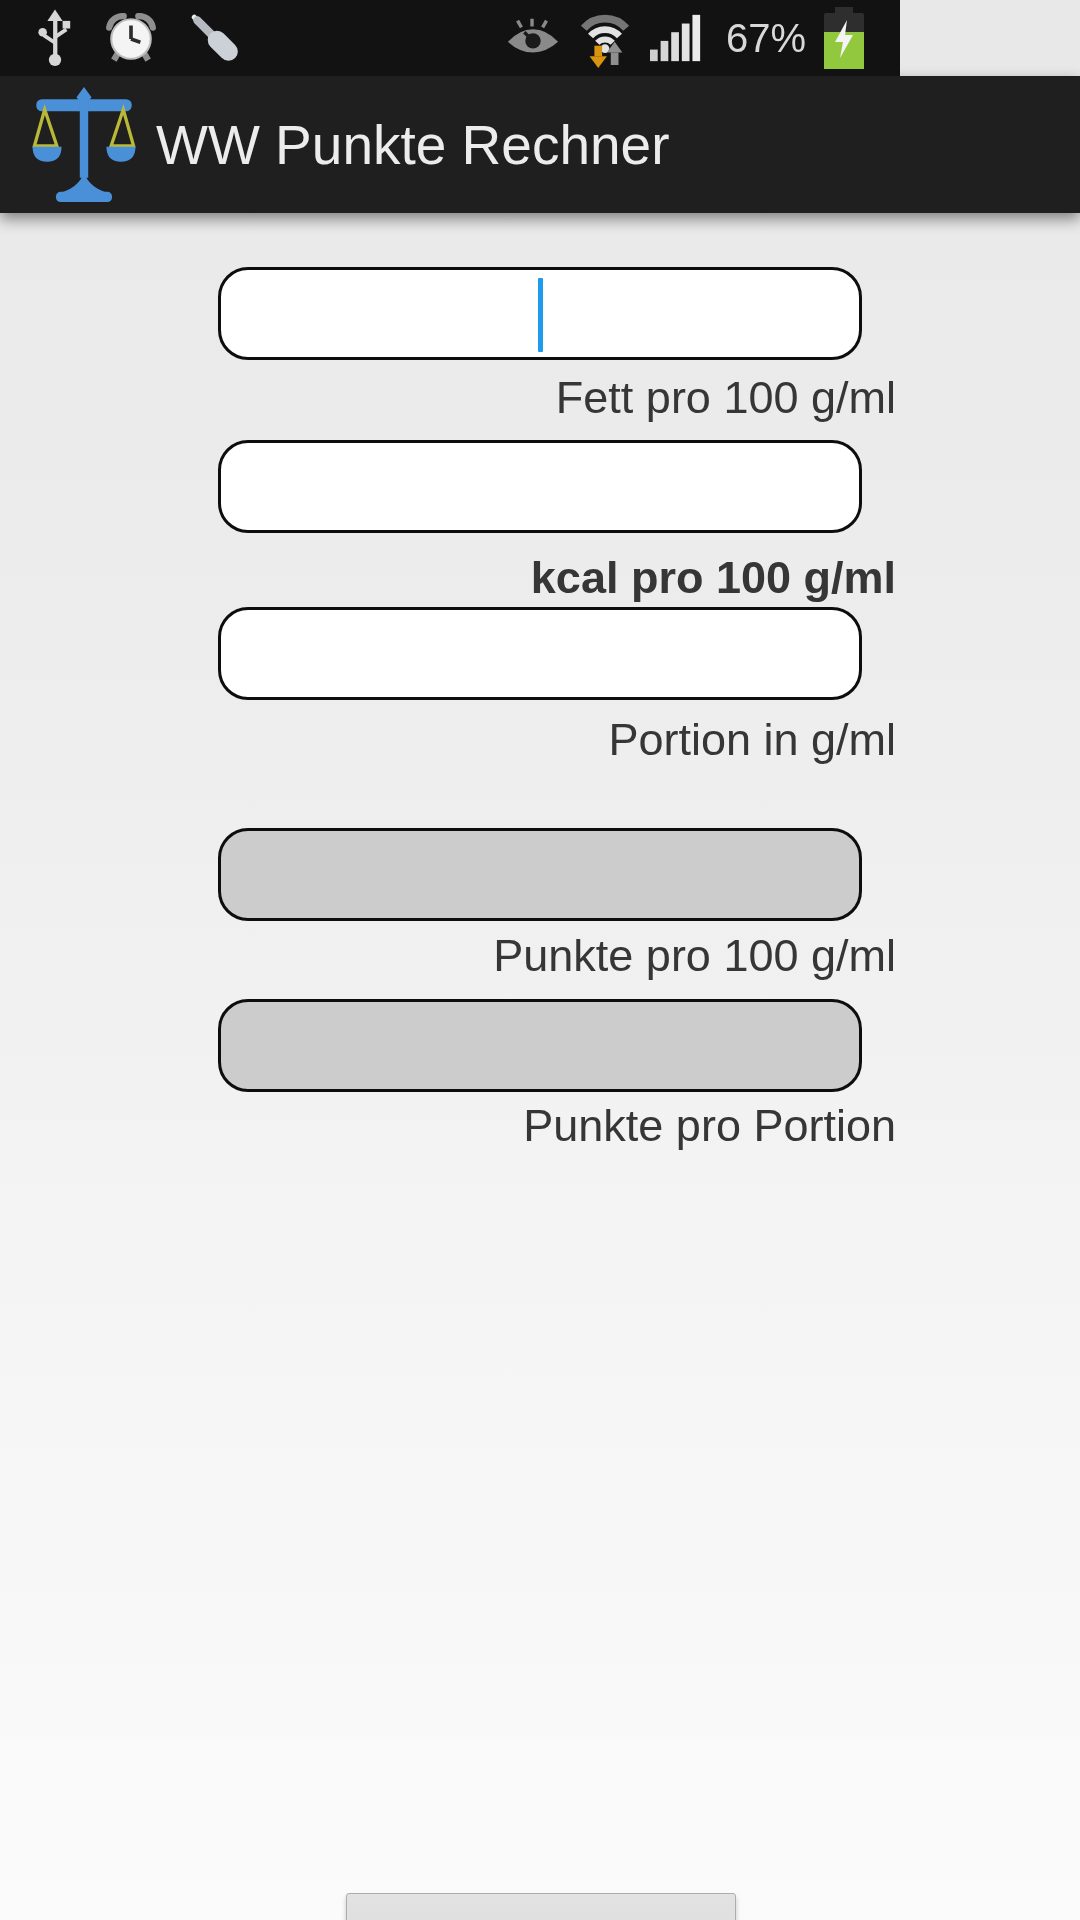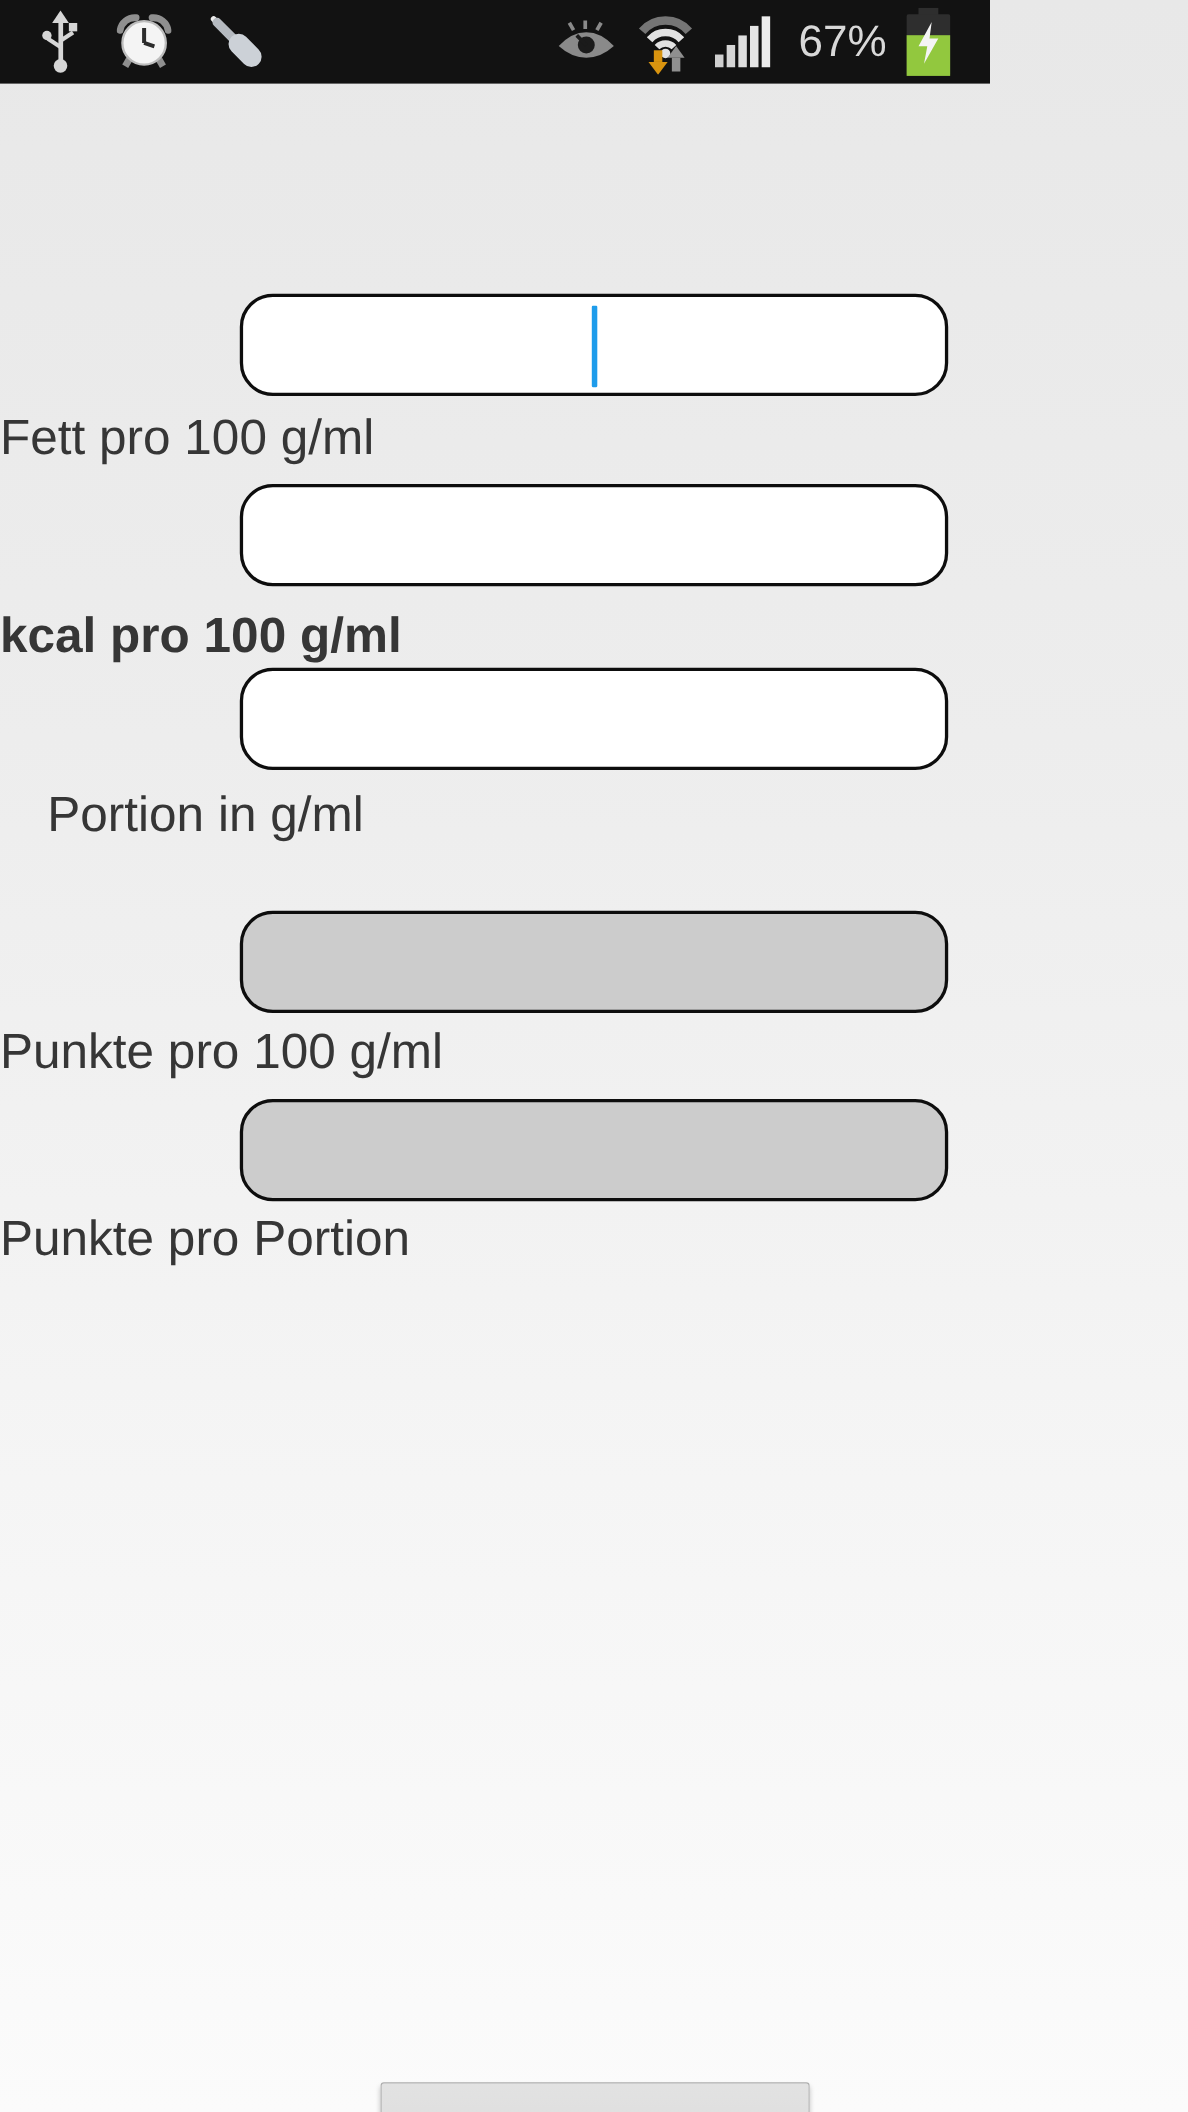--- a/index.html
+++ b/index.html
@@ -34,21 +34,21 @@
     background:#ffffff;font-size:46px;text-align:center;color:#222;
     outline:none;padding:0 30px;
   }
   .field.readonly{background:#cccccc;}
   .input-wrap{position:absolute;left:0;top:0;width:1080px;height:0;}
   .caret{
     position:absolute;left:538px;width:5px;height:74px;
     background:#1e9ceb;border-radius:1px;
   }
   .field-label{
-    position:absolute;left:0;width:896px;text-align:left;
+    position:absolute;left:0;width:896px;text-align:right;
     font-size:45px;color:#363636;line-height:56px;
   }
   .clear-btn{
     position:absolute;left:346px;top:1680px;width:390px;height:117px;
     background:linear-gradient(180deg,#e2e2e2 0%,#d8d8d8 100%);
     border:1px solid #adadad;border-radius:3px;
     box-shadow:0 4px 5px rgba(0,0,0,0.22);
     font-family:"Liberation Sans","DejaVu Sans",sans-serif;
     font-size:52px;color:#000;cursor:pointer;
   }
@@ -128,37 +128,53 @@
         <svg width="40" height="62" viewBox="0 0 40 62">
           <rect x="11" y="0" width="18" height="8" fill="#2e2e2e"></rect>
           <rect x="0" y="6" width="40" height="56" rx="2" fill="#2e2e2e"></rect>
           <rect x="0" y="25" width="40" height="37" fill="#92c83e"></rect>
           <polygon points="23,13 11,35 19,35 16,51 29,28 21,28" fill="#f4f4f4"></polygon>
         </svg>
       </span>
     </div>
   </div>
 
+  <div class="title-bar">
+    <span class="app-icon">
+      <svg width="104" height="116" viewBox="0 0 110 124">
+        <polygon points="55,0 63,11 55,22 47,11" fill="#4a90d8"></polygon>
+        <rect x="4" y="13" width="102" height="13" rx="6" fill="#4a90d8"></rect>
+        <rect x="50.5" y="13" width="9" height="84" fill="#4a90d8"></rect>
+        <path d="M55,90 C52,104 40,110 27,114 L83,114 C70,110 58,104 55,90 Z" fill="#4a90d8"></path>
+        <rect x="25" y="112" width="60" height="11" rx="5" fill="#4a90d8"></rect>
+        <polygon points="13,24 2,63 26,63" fill="none" stroke="#b9b838" stroke-width="3.5"></polygon>
+        <polygon points="97,24 84,63 108,63" fill="none" stroke="#b9b838" stroke-width="3.5"></polygon>
+        <path d="M0,64 L31,64 Q31,80 15.5,80 Q0,80 0,64 Z" fill="#4a90d8"></path>
+        <path d="M79,64 L110,64 Q110,80 94.5,80 Q79,80 79,64 Z" fill="#4a90d8"></path>
+      </svg>
+    </span>
+    <span class="app-title">WW Punkte Rechner</span>
+  </div>
 
   <div class="content">
 
     <div class="input-wrap">
       <input class="field" style="top: 54px;" value="">
       <div class="caret" style="top:65px;"></div>
       <div class="field-label" style="top:157px;">Fett pro 100 g/ml</div>
     </div>
 
     <div class="input-wrap">
       <input class="field" style="top: 227px;" value="">
       <div class="field-label" style="top:337px;font-weight:bold;">kcal pro 100 g/ml</div>
     </div>
 
     <div class="input-wrap">
       <input class="field" style="top: 394px;" value="">
-      <div class="field-label" style="top:499px;margin-left:43px;">Portion in g/ml</div>
+      <div class="field-label" style="top:499px;">Portion in g/ml</div>
     </div>
 
     <div class="input-wrap">
       <input class="field readonly" style="top: 615px;" disabled="" value="">
       <div class="field-label" style="top:715px;">Punkte pro 100 g/ml</div>
     </div>
 
     <div class="input-wrap">
       <input class="field readonly" style="top: 786px;" disabled="" value="">
       <div class="field-label" style="top:885px;">Punkte pro Portion</div>

